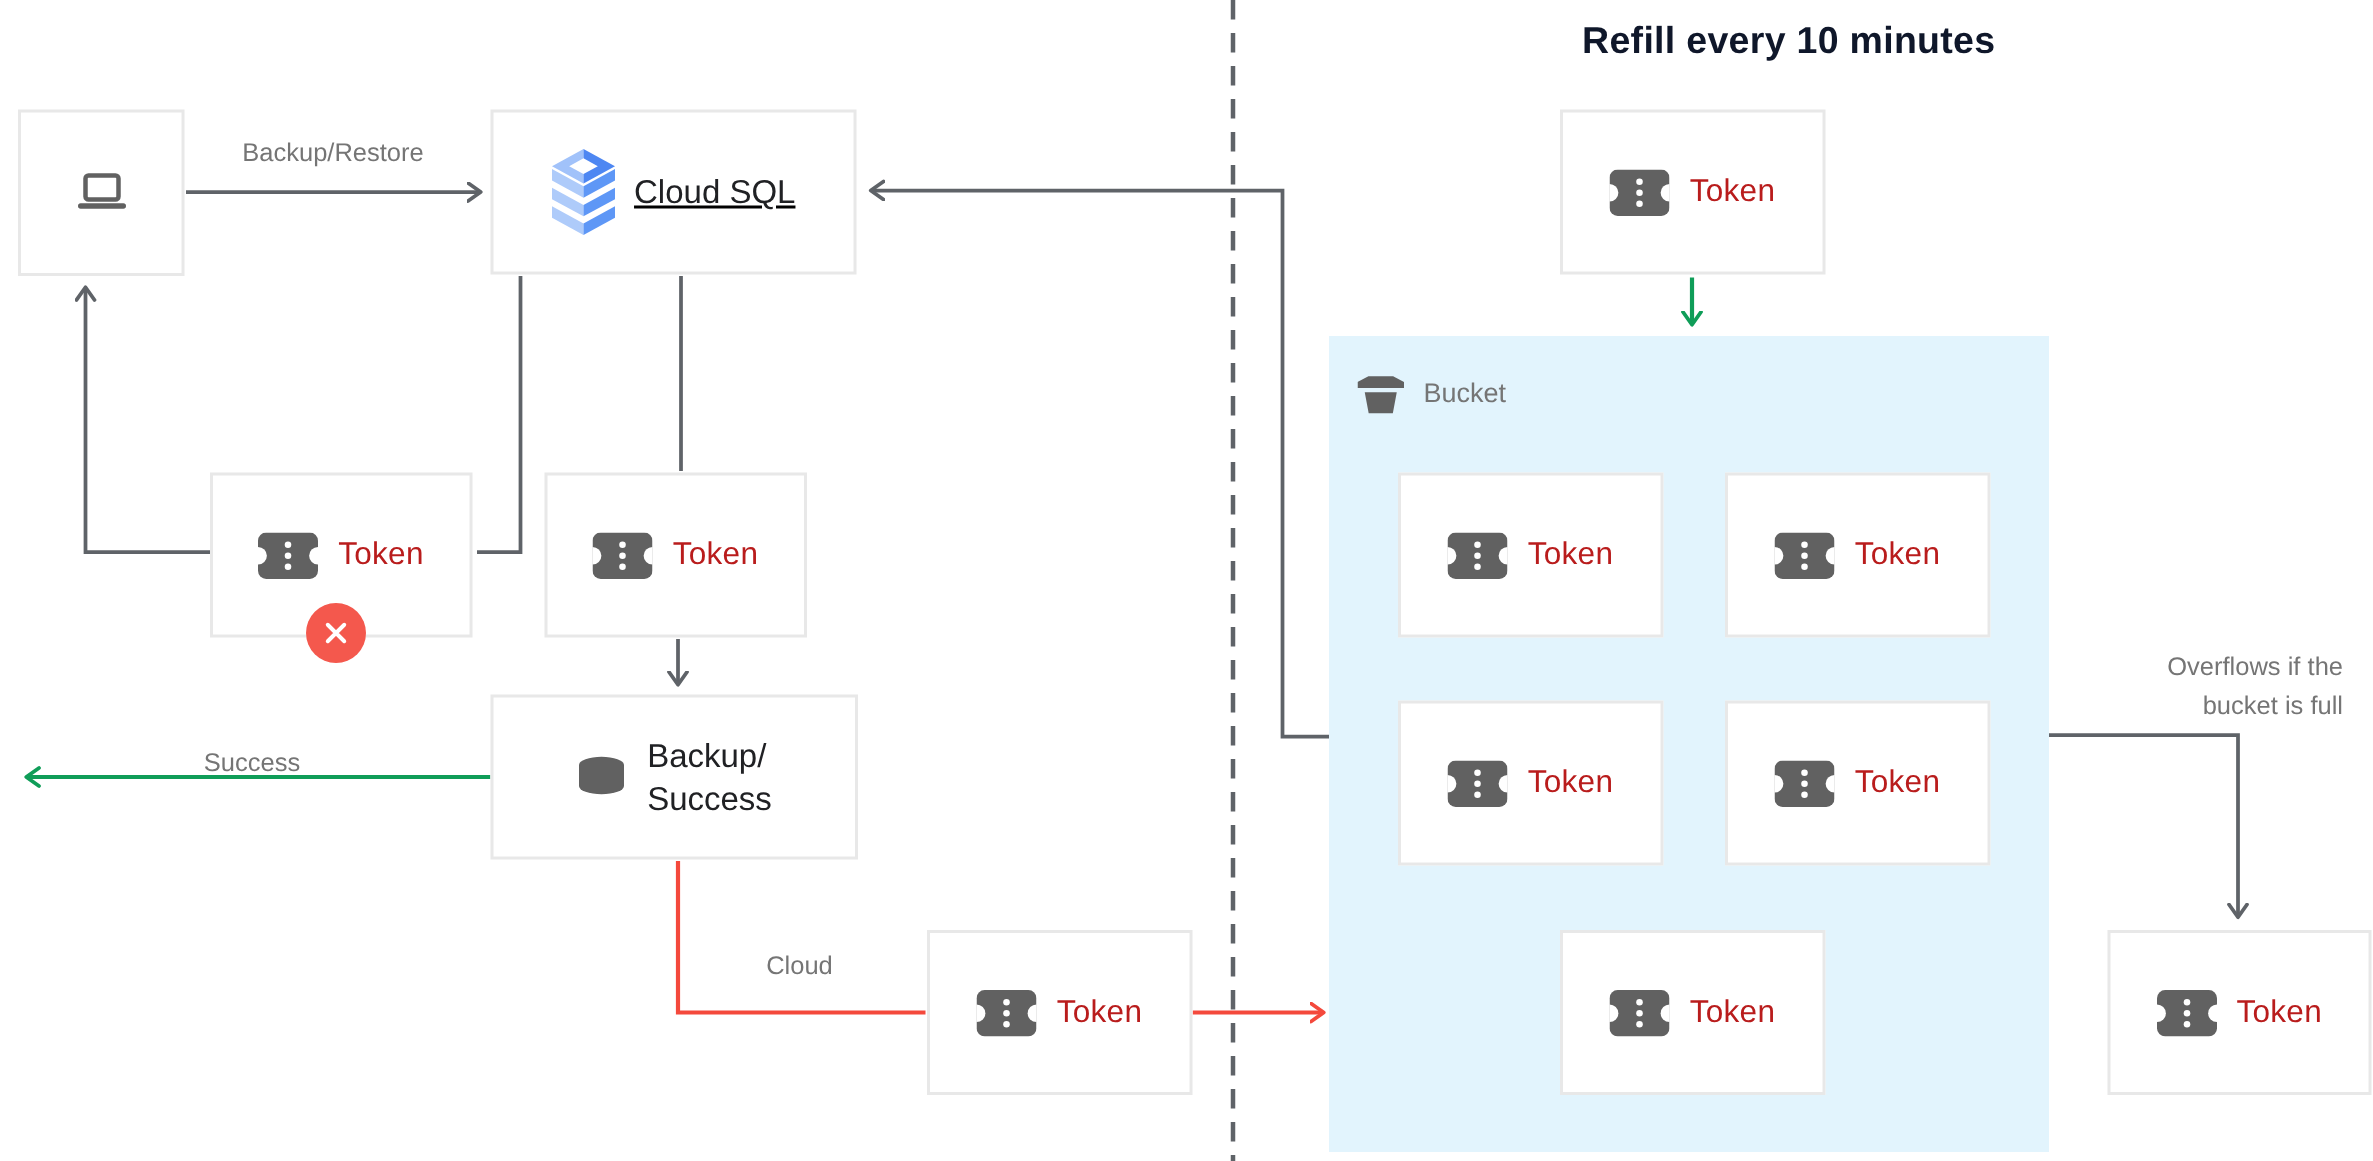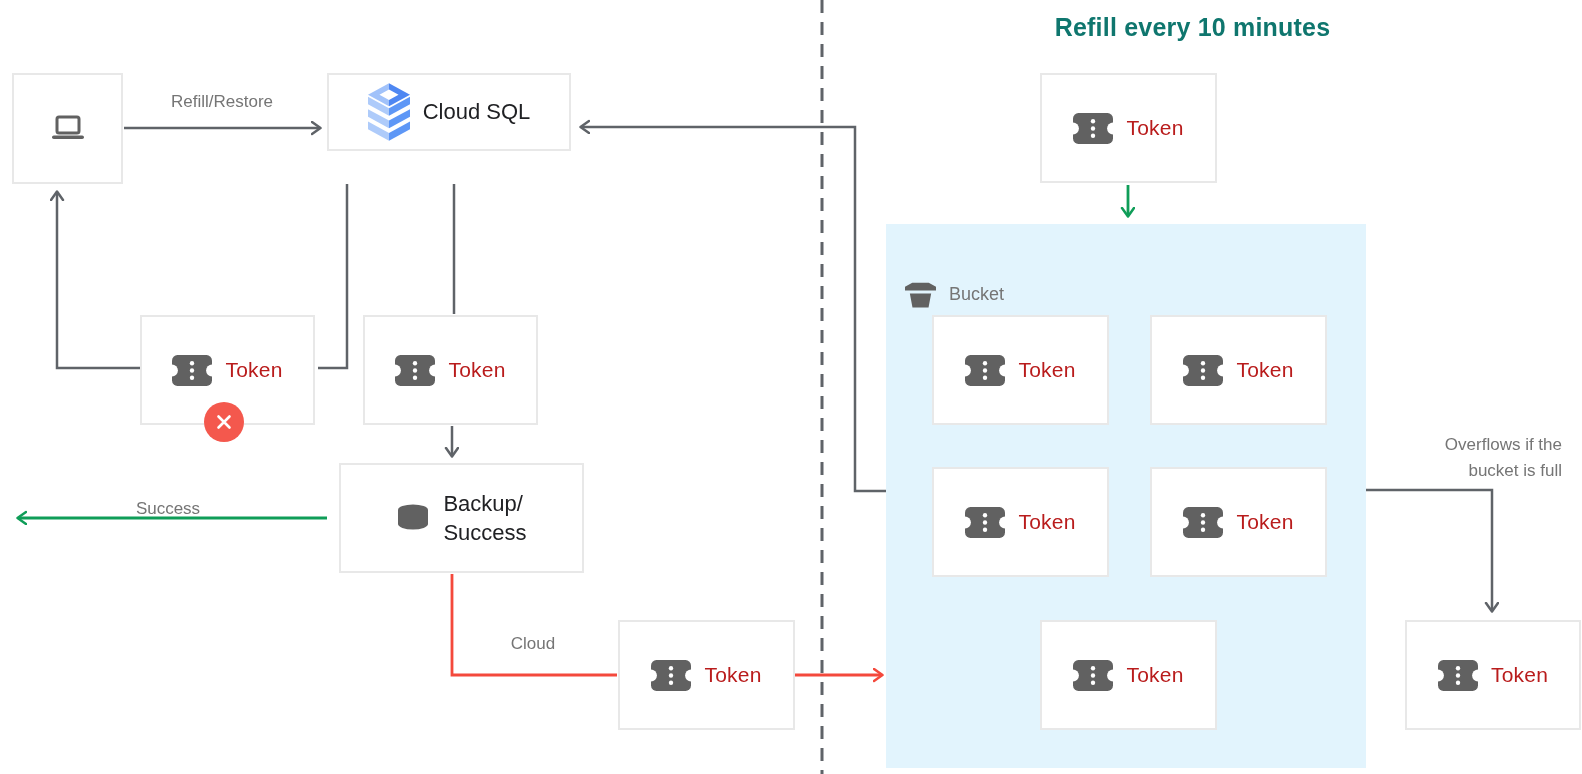--- a/index.html
+++ b/index.html
@@ -15,23 +15,23 @@
   .box{
     background:#ffffff;border:2px solid #E8E8E8;box-sizing:border-box;
     display:flex;align-items:center;justify-content:center;gap:13px;
   }
   .box .node-label{font-size:21px;color:#b91c1c;letter-spacing:.2px;}
   .cloud-label{font-size:22px;color:#202124;}
   .backup-label{font-size:22px;color:#202124;line-height:1.32;text-align:left;}
   .edge-label{font-size:17px;color:#757575;text-align:center;}
   .edge-label.left{text-align:right;line-height:1.55;}
   #refill-title{
-    font-size:25px;font-weight:bold;color:#0f766e;text-align:center;letter-spacing:.2px;
-  }
-  #bucket-caption{display:flex;align-items:center;gap:13px;color:#757575;font-size:18px;margin-top:32px;}
+    font-size:25px;font-weight:bold;color:#0f172a;text-align:center;letter-spacing:.2px;
+  }
+  #bucket-caption{display:flex;align-items:center;gap:13px;color:#757575;font-size:18px;}
   .badge{
     width:40px;height:40px;border-radius:50%;background:#F4584D;
     display:flex;align-items:center;justify-content:center;
   }
   .icn{display:block;flex:0 0 auto;}
 </style>
 </head>
 <body>
 
 <div id="canvas">
@@ -70,21 +70,21 @@
 
   <div class="abs" id="refill-title" style="left:1020px;top:13px;width:345px;">Refill every 10 minutes</div>
 
   <div class="abs box" style="left:12px;top:73px;width:111px;height:111px;">
     <svg class="icn" width="38" height="27" viewBox="0 0 38 27">
       <rect x="8" y="2" width="22" height="16" rx="2" fill="none" stroke="#616161" stroke-width="3"></rect>
       <rect x="3" y="20.5" width="32" height="3.6" rx="1.8" fill="#616161"></rect>
     </svg>
   </div>
 
-  <div class="abs box" style="left:327px;top:73px;width:244px;height:78px;">
+  <div class="abs box" style="left:327px;top:73px;width:244px;height:110px;text-decoration:underline;">
     <svg class="icn" width="42" height="58" viewBox="0 0 44 60">
       <polygon points="22,0 0,12 22,24" fill="#A1C2FA"></polygon>
       <polygon points="22,0 44,12 22,24" fill="#4E87F2"></polygon>
       <polygon points="22,6.5 32,12 22,17.5 12,12" fill="#ffffff"></polygon>
       <polygon points="0,14 22,26 22,34 0,22" fill="#AECBFA"></polygon>
       <polygon points="22,26 44,14 44,22 22,34" fill="#5E97F6"></polygon>
       <polygon points="0,27 22,39 22,47 0,35" fill="#AECBFA"></polygon>
       <polygon points="22,39 44,27 44,35 22,47" fill="#5E97F6"></polygon>
       <polygon points="0,40 22,52 22,60 0,48" fill="#AECBFA"></polygon>
       <polygon points="22,52 44,40 44,48 22,60" fill="#5E97F6"></polygon>
@@ -115,21 +115,21 @@
       <rect x="0" y="0" width="44" height="34" rx="6" fill="#616161"></rect>
       <circle cx="0" cy="17" r="6.5" fill="#ffffff"></circle>
         <circle cx="44" cy="17" r="6.5" fill="#ffffff"></circle>
       <circle cx="22" cy="9" r="2.4" fill="#ffffff"></circle>
         <circle cx="22" cy="17" r="2.4" fill="#ffffff"></circle>
         <circle cx="22" cy="25" r="2.4" fill="#ffffff"></circle>
     </svg>
     <span class="node-label">Token</span>
   </div>
 
-  <div class="abs box" style="left:327px;top:463px;width:245px;height:110px;margin-left:12px;">
+  <div class="abs box" style="left:327px;top:463px;width:245px;height:110px;">
     <svg class="icn" width="34" height="28" viewBox="0 0 34 28">
       <ellipse cx="17" cy="6" rx="15" ry="5.5" fill="#616161"></ellipse>
       <path d="M2,6 L2,20 A15 5.5 0 0 0 32,20 L32,6 Z" fill="#616161"></path>
     </svg>
     <span class="backup-label">
       <span>Backup/</span><br>
       <span>Success</span>
     </span>
   </div>
 
@@ -226,18 +226,18 @@
       <rect x="0" y="0" width="44" height="34" rx="6" fill="#616161"></rect>
       <circle cx="0" cy="17" r="6.5" fill="#ffffff"></circle>
         <circle cx="44" cy="17" r="6.5" fill="#ffffff"></circle>
       <circle cx="22" cy="9" r="2.4" fill="#ffffff"></circle>
         <circle cx="22" cy="17" r="2.4" fill="#ffffff"></circle>
         <circle cx="22" cy="25" r="2.4" fill="#ffffff"></circle>
     </svg>
     <span class="node-label">Token</span>
   </div>
 
-  <div class="abs edge-label" style="left:122px;top:92px;width:200px;">Refill/Restore</div>
+  <div class="abs edge-label" style="left:122px;top:92px;width:200px;">Backup/Restore</div>
   <div class="abs edge-label" style="left:88px;top:485px;width:160px;margin-top:14px;">Success</div>
   <div class="abs edge-label" style="left:478px;top:634px;width:110px;">Cloud</div>
   <div class="abs edge-label left" style="left:1410px;top:432px;width:152px;">Overflows if the bucket is full</div>
 
 </div>
 
 </body></html>

